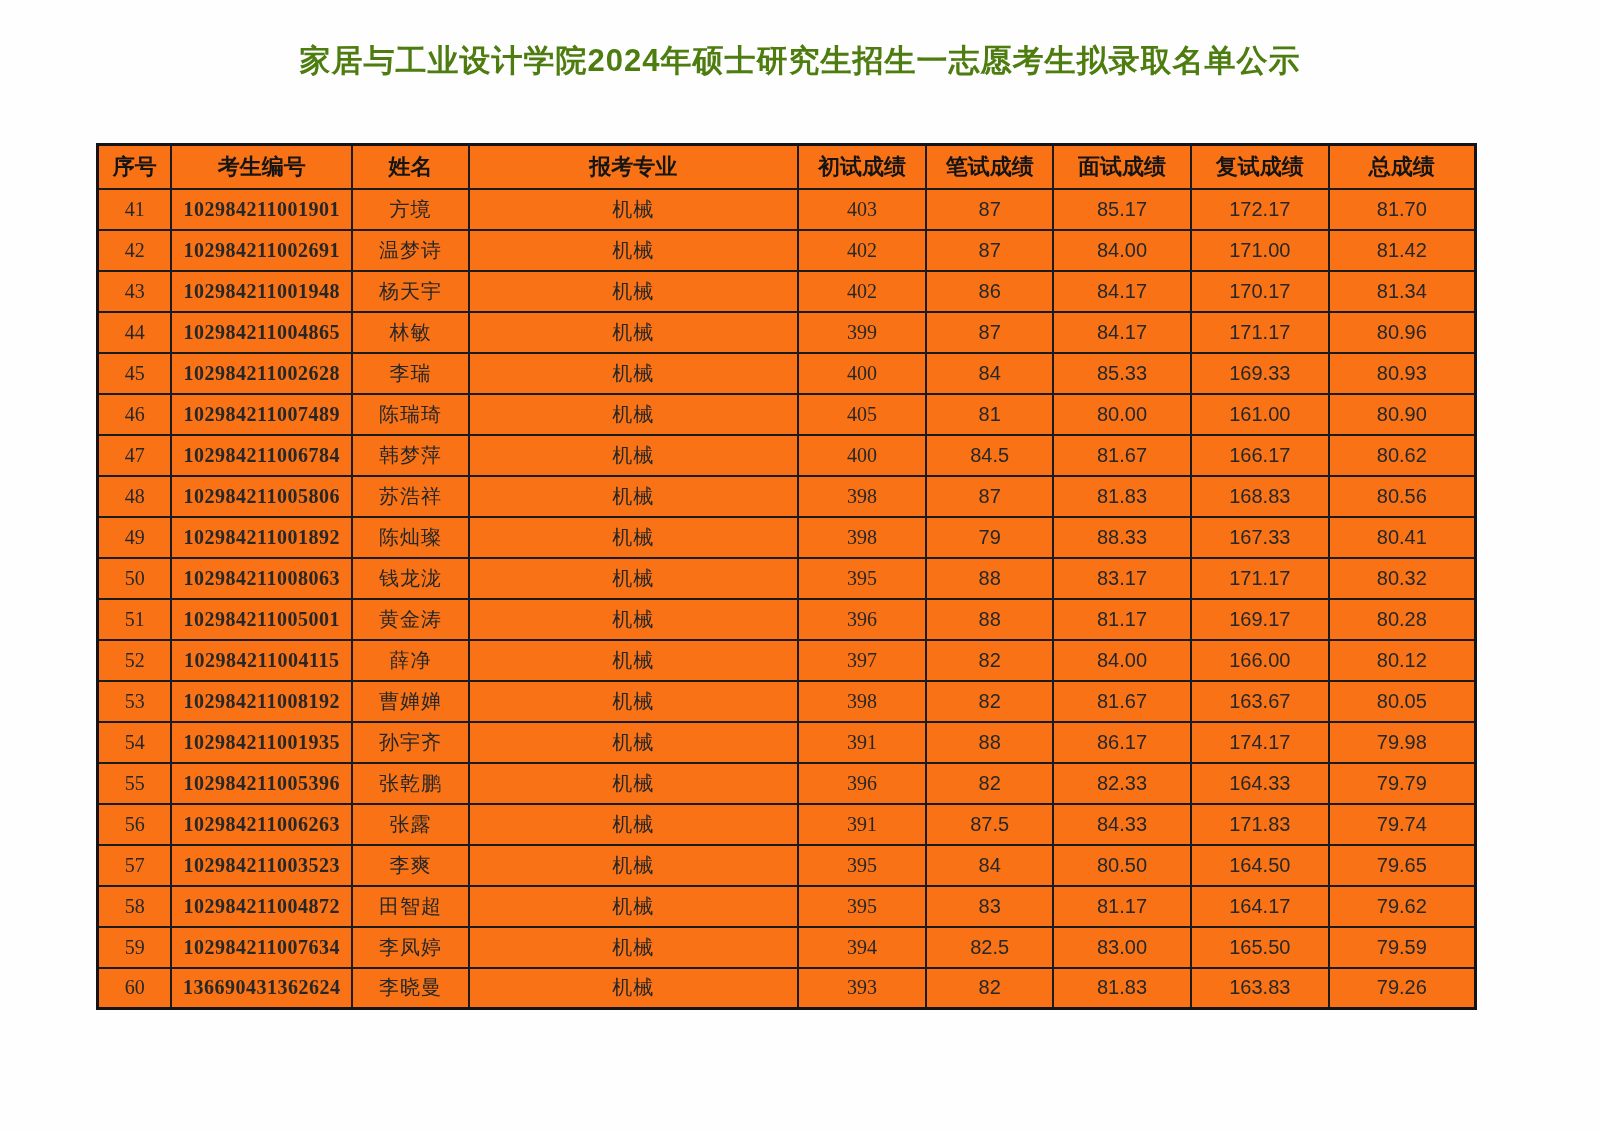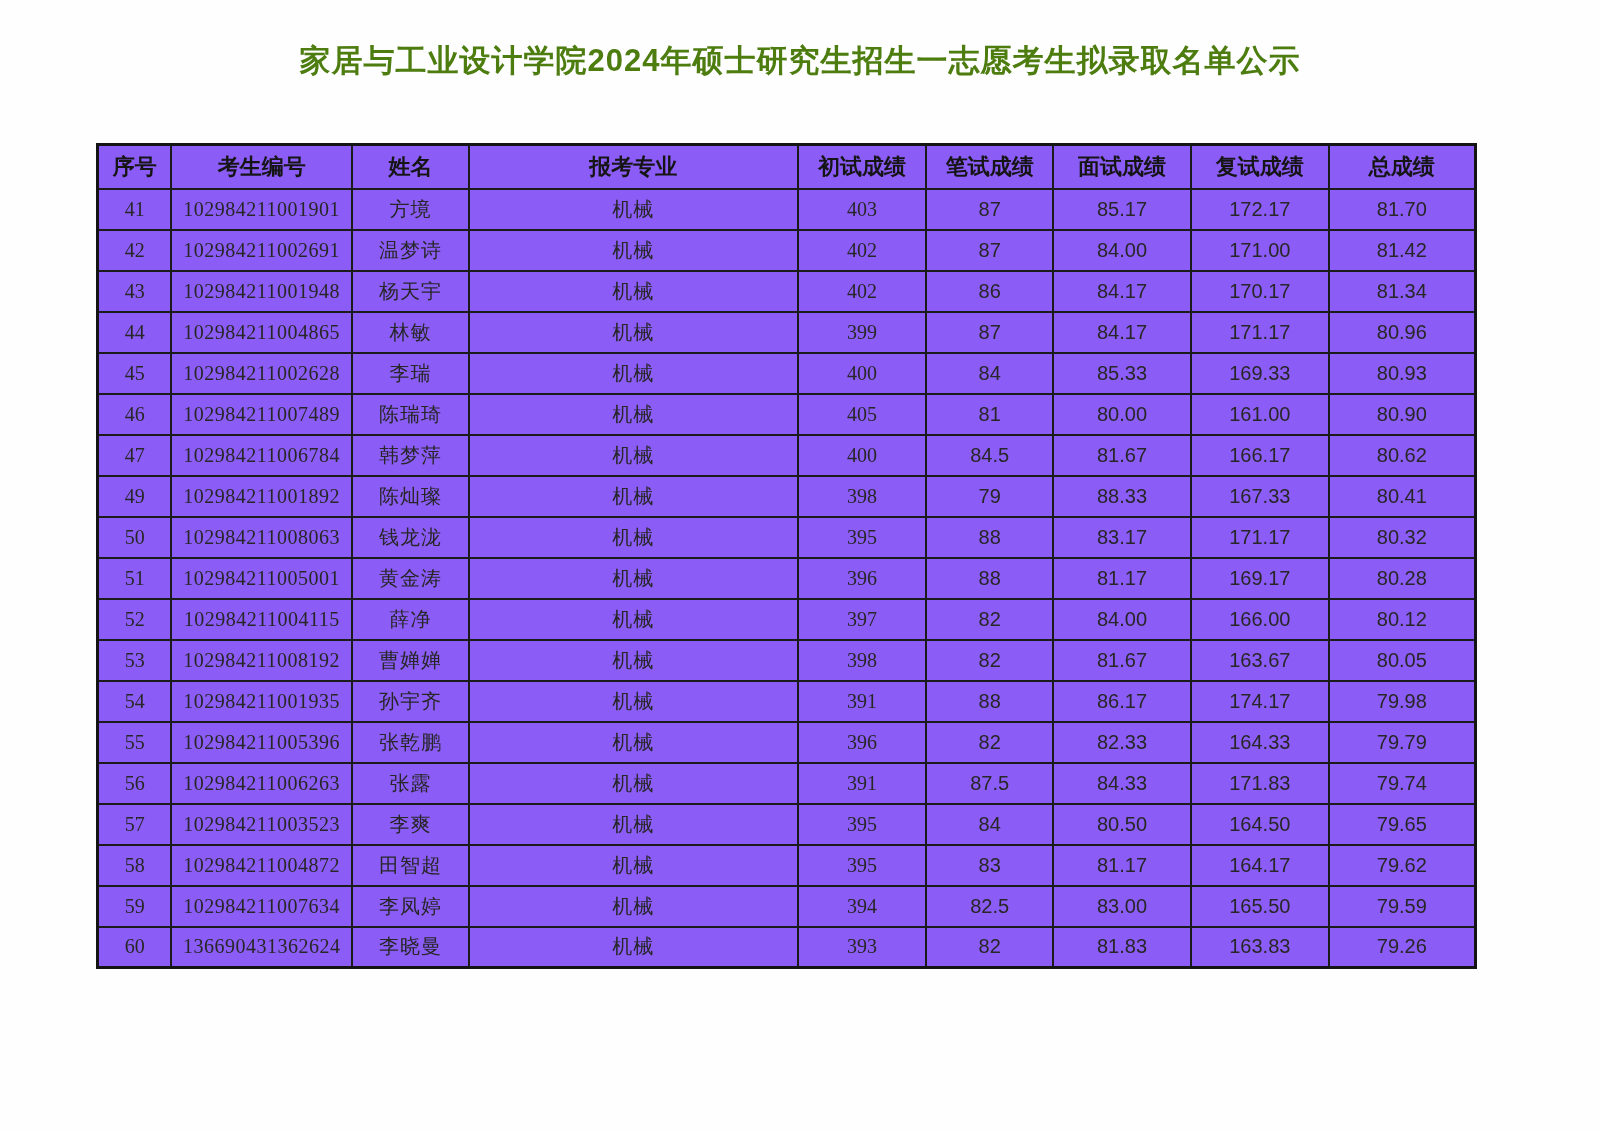--- a/index.html
+++ b/index.html
@@ -25,21 +25,21 @@
     letter-spacing: 1px;
     color: #4d7c0f;
   }
   table.roster {
     position: absolute;
     left: 96px;
     top: 103px;
     width: 1381px;
     border-collapse: collapse;
     table-layout: fixed;
-    background: #8b5cf6;
+    background: #f97316;
     border: 3px solid #141414;
   }
   table.roster th, table.roster td {
     border: 2px solid #1b1b1b;
     text-align: center;
     vertical-align: middle;
     overflow: hidden;
     white-space: nowrap;
   }
   table.roster th {
@@ -57,21 +57,21 @@
   .col-2 { width: 8.48%; }
   .col-3 { width: 23.84%; }
   .col-4 { width: 9.35%; border-radius: 8px; }
   .col-5 { width: 9.20%; }
   .col-6 { width: 10.0%; }
   .col-7 { width: 10.0%; }
   .col-8 { width: 10.65%; }
 
   
   td.col-0 { font-family: Liberation Serif, serif; font-size: 20px; }
-  td.col-1 { font-family: "Liberation Serif", serif; font-size: 20px; letter-spacing: 0.5px; }
+  td.col-1 { font-family: "Liberation Serif", serif; font-size: 20px; letter-spacing: 0.5px; font-weight: bold; }
   td.col-2, td.col-3 { font-family: "Liberation Serif", serif; font-size: 21px; letter-spacing: 1px; }
   td.col-4 { font-family: "Liberation Serif", serif; font-size: 20px; }
   td.col-5, td.col-6, td.col-7, td.col-8 {
     font-family: "Liberation Sans", sans-serif; font-size: 20px;
   }
 </style>
 </head>
 <body>
 
 <div class="page">
@@ -163,20 +163,31 @@
           <td class="col-1">102984211006784</td>
           <td class="col-2">韩梦萍</td>
           <td class="col-3">机械</td>
           <td class="col-4">400</td>
           <td class="col-5">84.5</td>
           <td class="col-6">81.67</td>
           <td class="col-7">166.17</td>
           <td class="col-8">80.62</td>
         </tr>
         <tr>
+          <td class="col-0">48</td>
+          <td class="col-1">102984211005806</td>
+          <td class="col-2">苏浩祥</td>
+          <td class="col-3">机械</td>
+          <td class="col-4">398</td>
+          <td class="col-5">87</td>
+          <td class="col-6">81.83</td>
+          <td class="col-7">168.83</td>
+          <td class="col-8">80.56</td>
+        </tr>
+        <tr>
           <td class="col-0">49</td>
           <td class="col-1">102984211001892</td>
           <td class="col-2">陈灿璨</td>
           <td class="col-3">机械</td>
           <td class="col-4">398</td>
           <td class="col-5">79</td>
           <td class="col-6">88.33</td>
           <td class="col-7">167.33</td>
           <td class="col-8">80.41</td>
         </tr>

